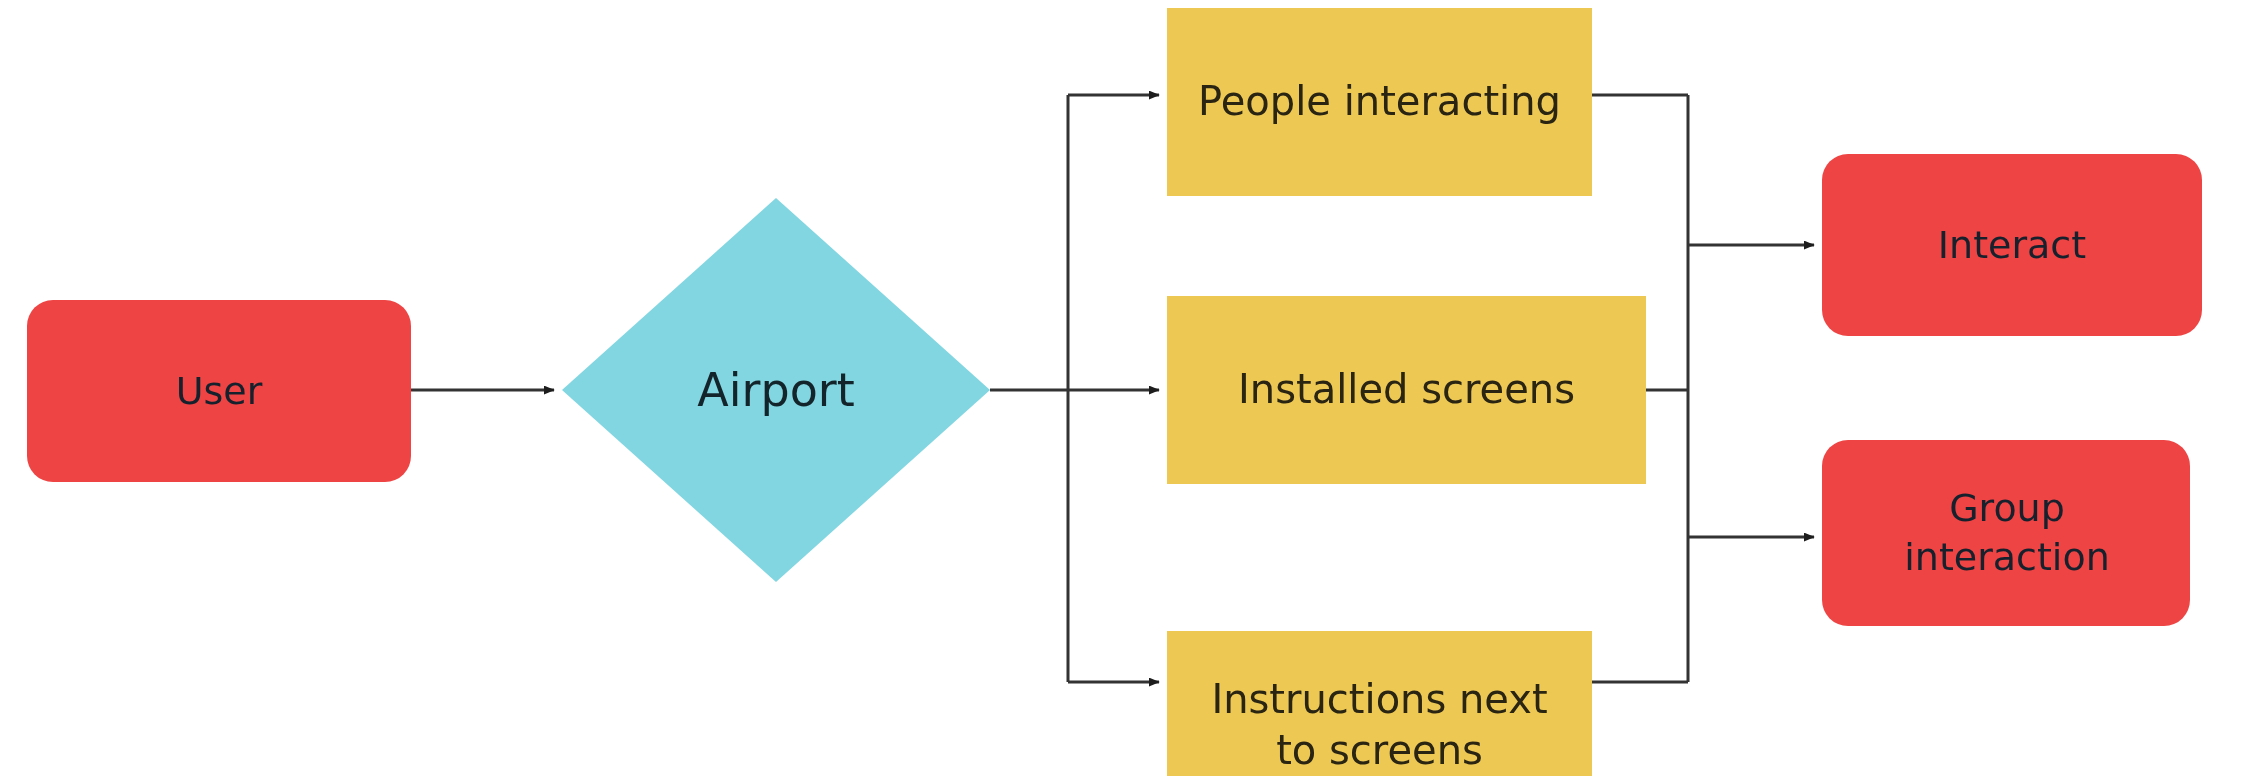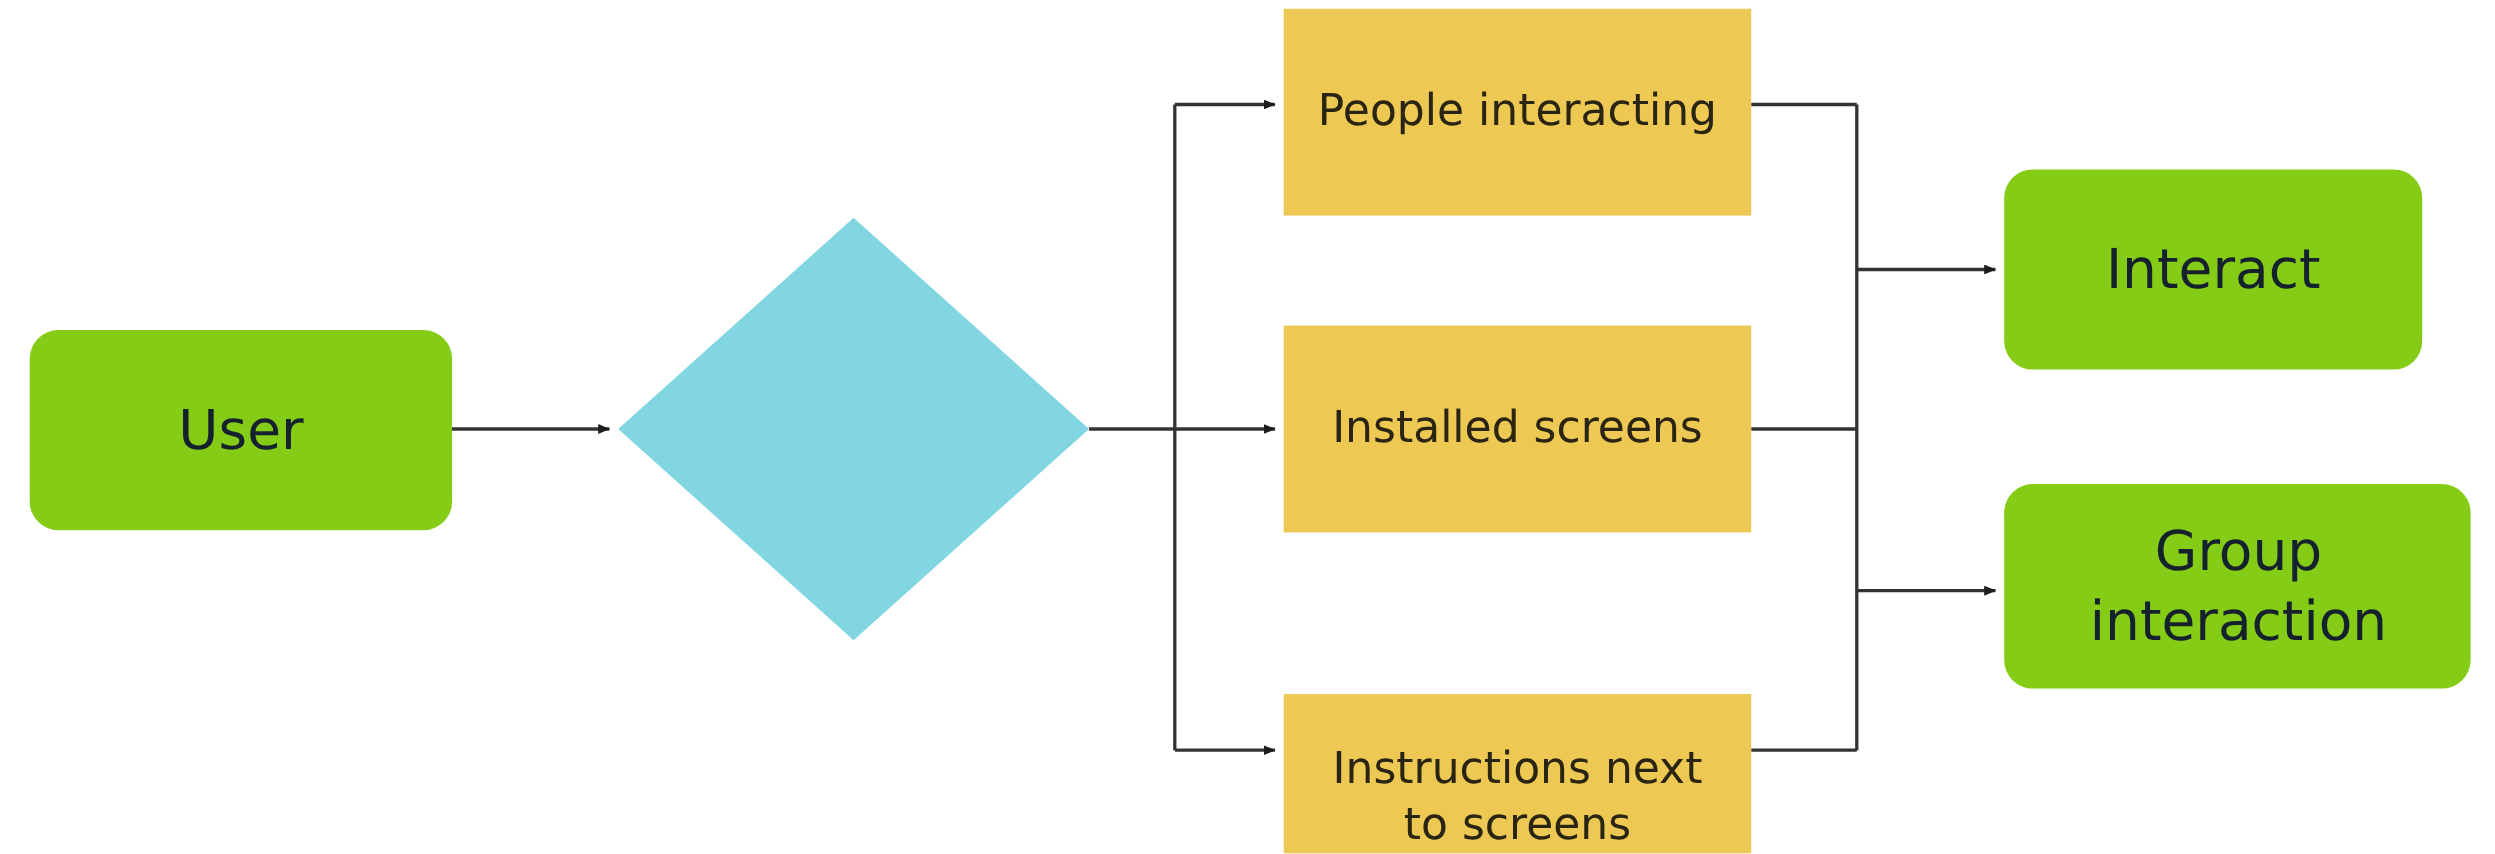--- a/index.html
+++ b/index.html
@@ -30,23 +30,23 @@
     box-sizing: border-box;
     display: flex;
     align-items: center;
     justify-content: center;
     text-align: center;
     color: #16212e;
     line-height: 1.28;
     z-index: 3;
   }
   .node-rounded {
-    background: #84cc16;
+    background: #ef4444;
     border-radius: 26px;
-    font-size: 50px;
+    font-size: 38px;
     padding: 6px 18px;
   }
   .node-rect {
     background: #edc853;
     border-radius: 0;
     font-size: 40px;
     padding: 6px 14px;
     color: #2a2413;
   }
   .node-diamond {
@@ -120,37 +120,38 @@
   </svg>
 
   <div class="node node-rounded" style="left:27px; top:300px; width:384px; height:182px;">
     <span class="node-label">User</span>
   </div>
 
   <div class="node node-diamond" style="left:562px; top:198px; width:428px; height:384px;">
     <svg class="diamond-shape" viewBox="0 0 428 384" preserveAspectRatio="none" xmlns="http://www.w3.org/2000/svg">
       <polygon points="214,0 428,192 214,384 0,192" fill="#81d6e1"></polygon>
     </svg>
+    <span class="node-label diamond-label">Airport</span>
   </div>
 
   <div class="node node-rect" style="left:1167px; top:8px; width:425px; height:188px;">
     <span class="node-label">People interacting</span>
   </div>
 
-  <div class="node node-rect" style="left:1167px; top:296px; width:425px; height:188px;">
+  <div class="node node-rect" style="left:1167px; top:296px; width:479px; height:188px;">
     <span class="node-label">Installed screens</span>
   </div>
 
   <div class="node node-rect" style="left:1167px; top:586px; width:425px; height:188px;margin-top:45px;">
     <span class="node-label">Instructions next
 to screens</span>
   </div>
 
   <div class="node node-rounded" style="left:1822px; top:154px; width:380px; height:182px;">
     <span class="node-label">Interact</span>
   </div>
 
-  <div class="node node-rounded" style="left:1822px; top:440px; width:424px; height:186px;padding-left:20px;">
+  <div class="node node-rounded" style="left:1822px; top:440px; width:368px; height:186px;padding-left:20px;">
     <span class="node-label">Group
 interaction</span>
   </div>
 
 </div>
 
 </body></html>

